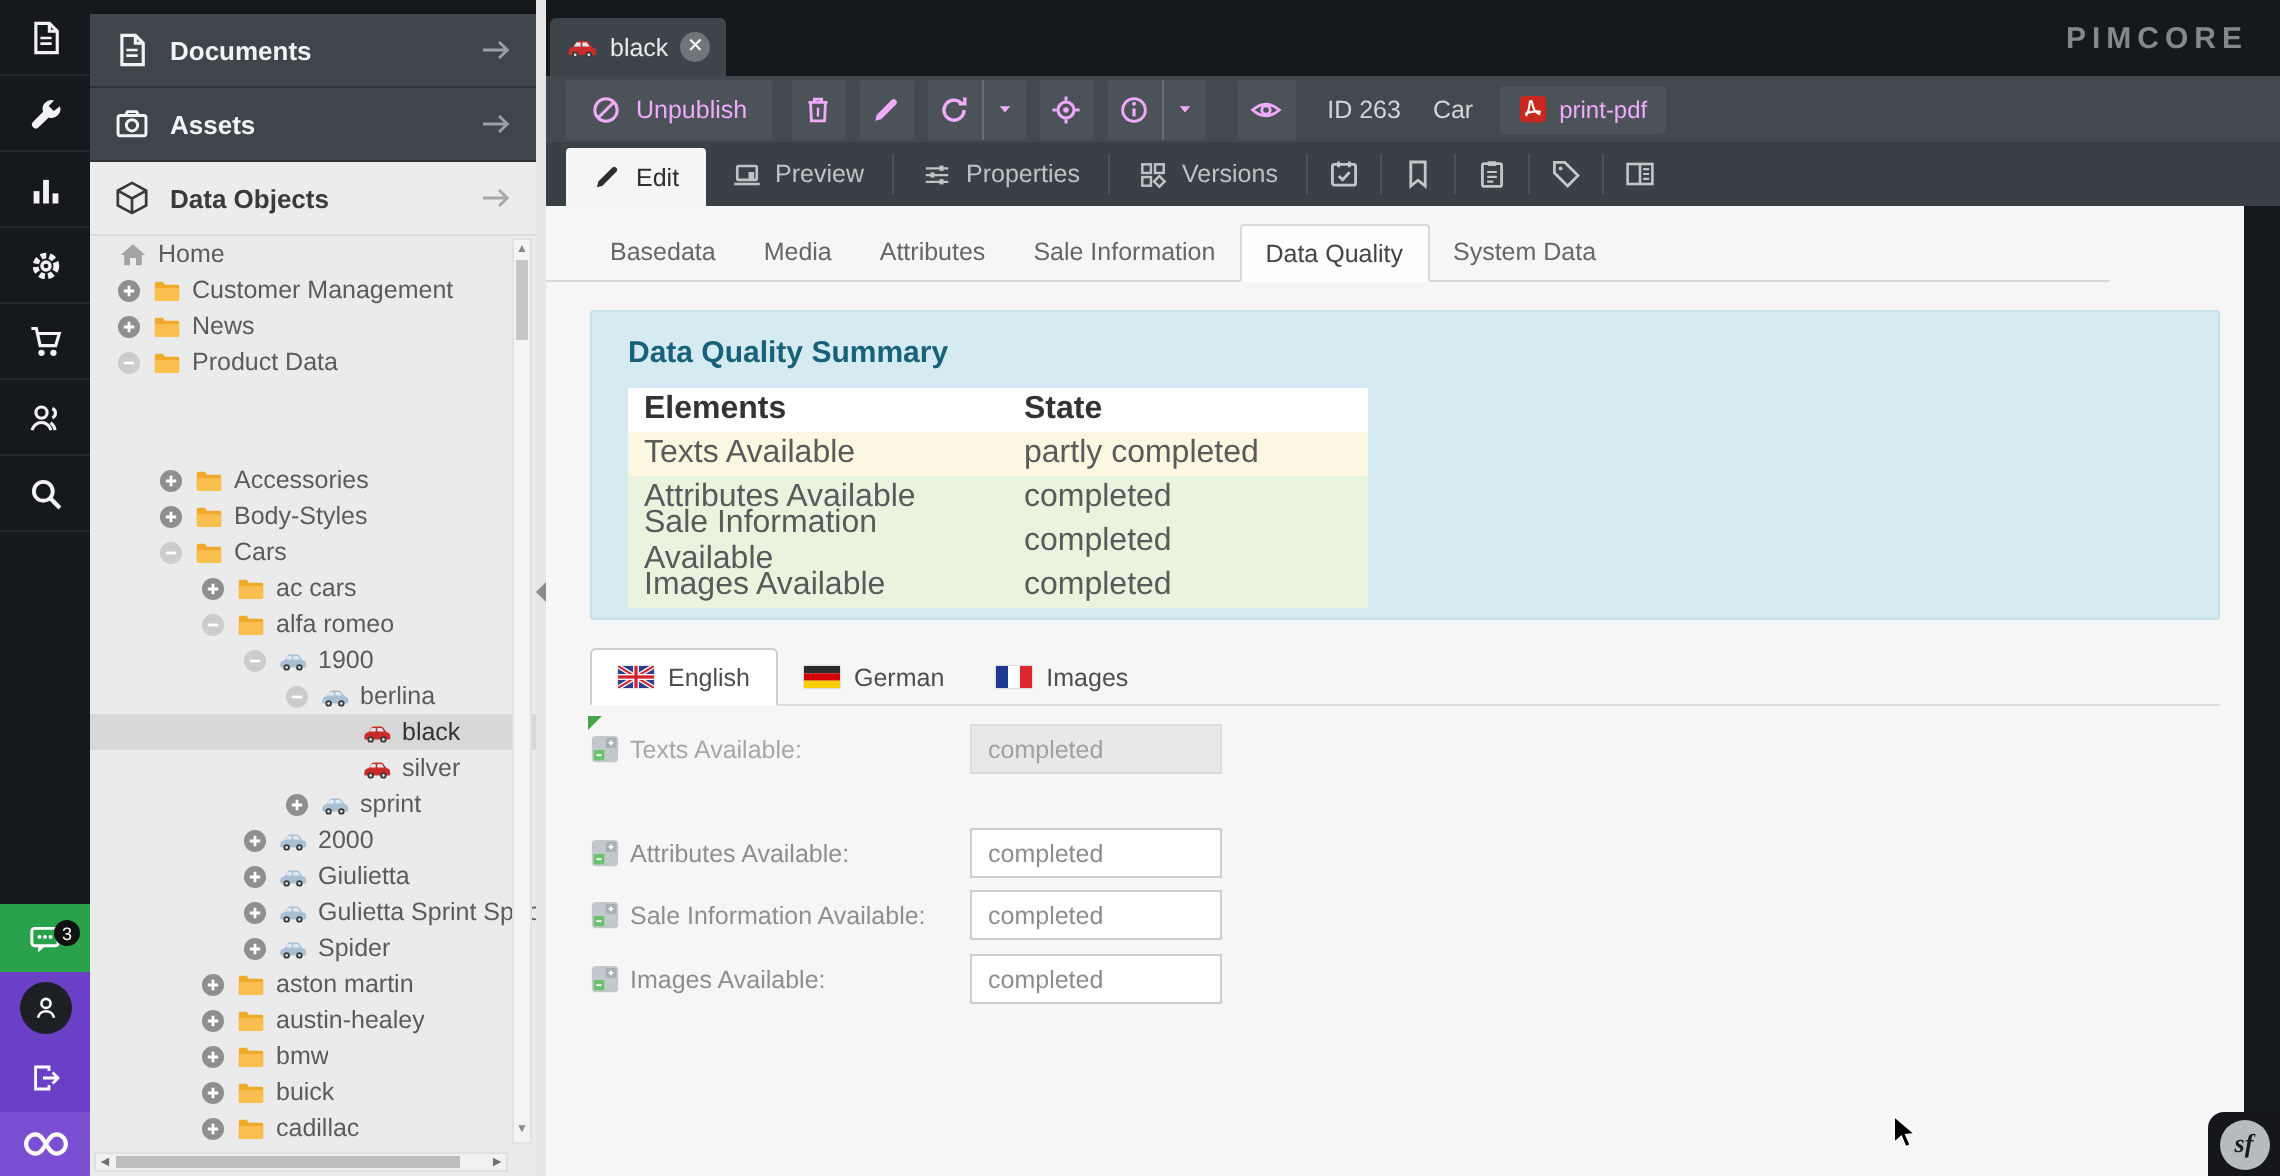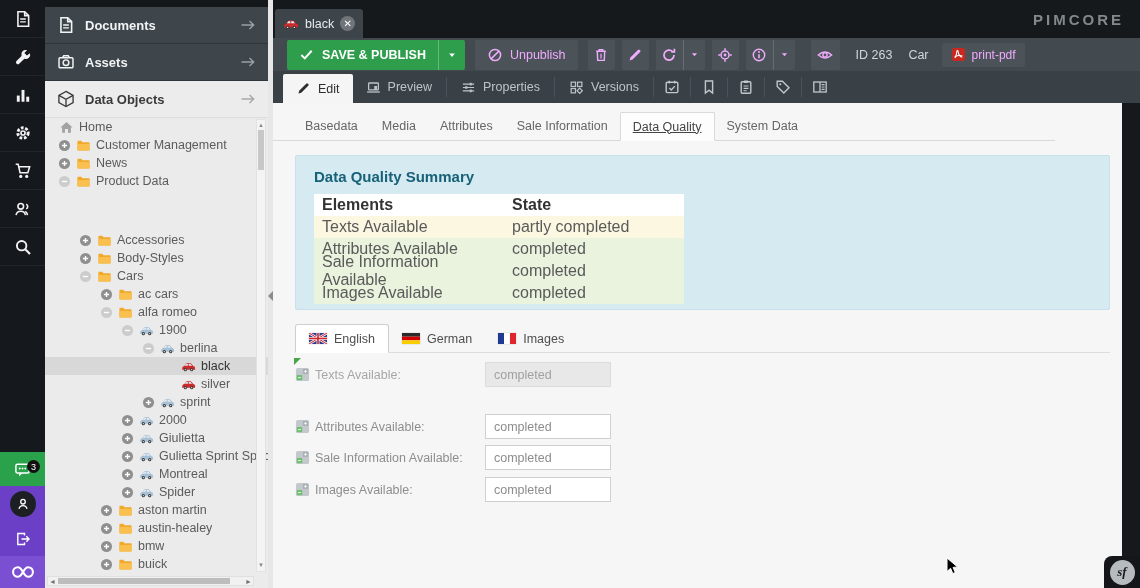--- a/index.html
+++ b/index.html
@@ -92,21 +92,21 @@
   .vb-div{width:1px;height:20px;background:#4b535a;margin:0 1px;align-self:center;}
   .vb-ico{width:34px;height:32px;display:flex;align-items:center;justify-content:center;color:#c3c7ca;cursor:pointer;}
   .vb-ico svg{width:16px;height:16px;}
 
   
   #content{position:absolute;left:273px;top:103px;width:849px;height:485px;background:#f6f6f6;}
   #edge-strip{position:absolute;left:1122px;top:103px;width:18px;height:485px;background:#16191c;}
 
   #ctabs{position:absolute;left:0;top:9px;width:782px;height:29px;display:flex;align-items:stretch;padding-left:20px;box-sizing:border-box;border-bottom:1px solid #d9d9d9;}
   .ctab{display:flex;align-items:center;padding:0 12px;font-size:12.5px;color:#666;cursor:pointer;}
-  .ctab.active{background:#fdfdfd;border:1px solid #d9d9d9;border-bottom:1px solid #fdfdfd;margin-bottom:-1px;border-radius:2px 2px 0 0;color:#444;text-decoration:underline;}
+  .ctab.active{background:#fdfdfd;border:1px solid #d9d9d9;border-bottom:1px solid #fdfdfd;margin-bottom:-1px;border-radius:2px 2px 0 0;color:#444;}
 
   #dq-panel{position:absolute;left:22px;top:52px;width:815px;height:155px;background:#d5eaf1;border:1px solid #c7e0ea;border-radius:2px;box-sizing:border-box;}
   #dq-title{margin:12px 0 0 18px;font-size:15px;font-weight:bold;color:#176179;}
   #dq-table{margin:9px 0 0 18px;width:370px;font-size:16px;}
   .dq-row{display:flex;height:22px;align-items:center;}
   .dq-row.header{background:#fff;font-weight:bold;color:#333;}
   .dq-row .c1{width:190px;padding-left:8px;box-sizing:border-box;}
   .dq-row .c2{flex:1;padding-left:8px;box-sizing:border-box;}
   .dq-row.partial{background:#fcf7e1;color:#5a5a5a;}
   .dq-row.complete{background:#e9f3de;color:#5a5a5a;}
@@ -564,39 +564,20 @@
           <span class="icn tree-icon">
             <svg viewBox="0 0 16 16">
               <path d="M1.2 10.8q0-2.3 1-2.8l1.3-.6 1.6-2.2q.5-.7 1.4-.7h3.4q.9 0 1.4.7L13 7.5l1.3.5q.8.4.8 2.8 0 .7-.7.7H1.9q-.7 0-.7-.7z" fill="#a8c0d4"></path>
               <circle cx="4.6" cy="11.4" r="1.7" fill="#3a3a3a"></circle>
               <circle cx="11.4" cy="11.4" r="1.7" fill="#3a3a3a"></circle>
               <circle cx="4.6" cy="11.4" r=".7" fill="#e8e8e8"></circle>
               <circle cx="11.4" cy="11.4" r=".7" fill="#e8e8e8"></circle>
               <path d="M5.2 5.3h2.1v1.9H3.9zM8.2 5.3h2.2l1.4 1.9H8.2z" fill="#dfe9f2"></path>
             </svg>
           </span>
-          <span class="tree-label">Montreal</span>
-        </div>
-        <div class="tree-row" style="padding-left: 76px;">
-          <span class="icn tree-toggle">
-            <svg viewBox="0 0 16 16">
-              <circle cx="8" cy="8" r="6.8" fill="#8f8f8f"></circle>
-              <path d="M8 4.8v6.4M4.8 8h6.4" stroke="#fff" stroke-width="1.7"></path>
-            </svg>
-          </span>
-          <span class="icn tree-icon">
-            <svg viewBox="0 0 16 16">
-              <path d="M1.2 10.8q0-2.3 1-2.8l1.3-.6 1.6-2.2q.5-.7 1.4-.7h3.4q.9 0 1.4.7L13 7.5l1.3.5q.8.4.8 2.8 0 .7-.7.7H1.9q-.7 0-.7-.7z" fill="#a8c0d4"></path>
-              <circle cx="4.6" cy="11.4" r="1.7" fill="#3a3a3a"></circle>
-              <circle cx="11.4" cy="11.4" r="1.7" fill="#3a3a3a"></circle>
-              <circle cx="4.6" cy="11.4" r=".7" fill="#e8e8e8"></circle>
-              <circle cx="11.4" cy="11.4" r=".7" fill="#e8e8e8"></circle>
-              <path d="M5.2 5.3h2.1v1.9H3.9zM8.2 5.3h2.2l1.4 1.9H8.2z" fill="#dfe9f2"></path>
-            </svg>
-          </span>
           <span class="tree-label">Spider</span>
         </div>
         <div class="tree-row" style="padding-left: 55px;">
           <span class="icn tree-toggle">
             <svg viewBox="0 0 16 16">
               <circle cx="8" cy="8" r="6.8" fill="#8f8f8f"></circle>
               <path d="M8 4.8v6.4M4.8 8h6.4" stroke="#fff" stroke-width="1.7"></path>
             </svg>
           </span>
           <span class="icn tree-icon">
@@ -726,37 +707,20 @@
             <path d="M5.2 5.3h2.1v1.9H3.9zM8.2 5.3h2.2l1.4 1.9H8.2z" fill="#dfe9f2"></path>
           </svg>
         </span>
       <span class="tab-label">black</span>
       <span class="tab-close">✕</span>
     </div>
     <div id="brand-logo">PIMCORE</div>
   </div>
 
   <div id="toolbar">
-    <div id="save-btn">
-      <span class="seg-main">
-        <span class="icn">
-            <svg viewBox="0 0 16 16">
-              <path d="M2.5 8.6l3.7 3.6L13.5 4" fill="none" stroke="currentColor" stroke-width="2.1"></path>
-            </svg>
-          </span>
-        <span class="save-label">SAVE &amp; PUBLISH</span>
-      </span>
-      <span class="seg-caret">
-          <span class="icn">
-            <svg viewBox="0 0 16 16">
-              <path d="M4.2 6h7.6L8 10.6z" fill="currentColor"></path>
-            </svg>
-          </span>
-        </span>
-    </div>
     <div class="tb-btn" id="unpublish-btn">
       <span class="icn">
           <svg viewBox="0 0 16 16">
             <circle cx="8" cy="8" r="5.6" fill="none" stroke="currentColor" stroke-width="1.5"></circle>
             <path d="M4.1 11.9L11.9 4.1" stroke="currentColor" stroke-width="1.5"></path>
           </svg>
         </span>
       <span>Unpublish</span>
     </div>
     <span id="tb-icon-buttons" style="display:flex;align-items:center;">

